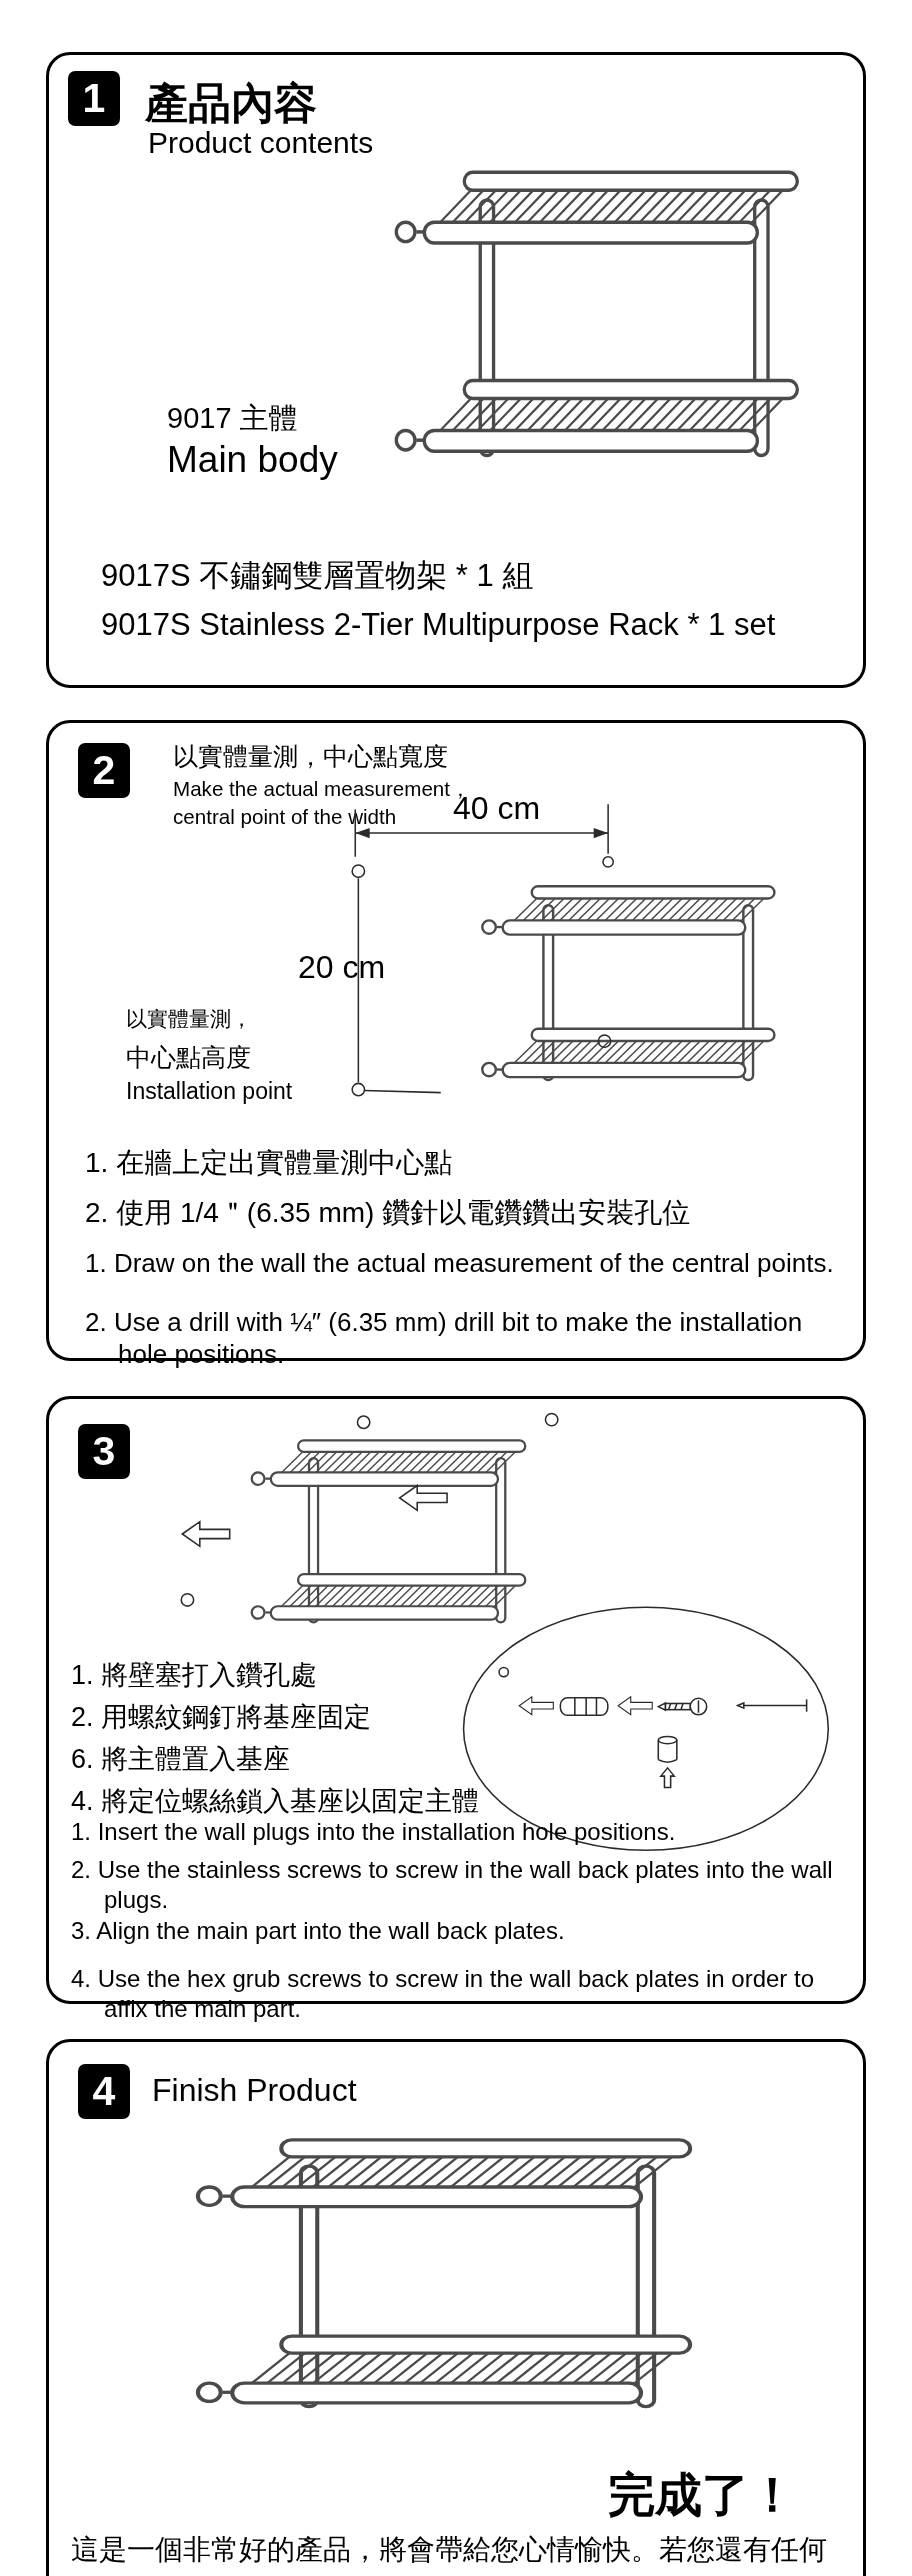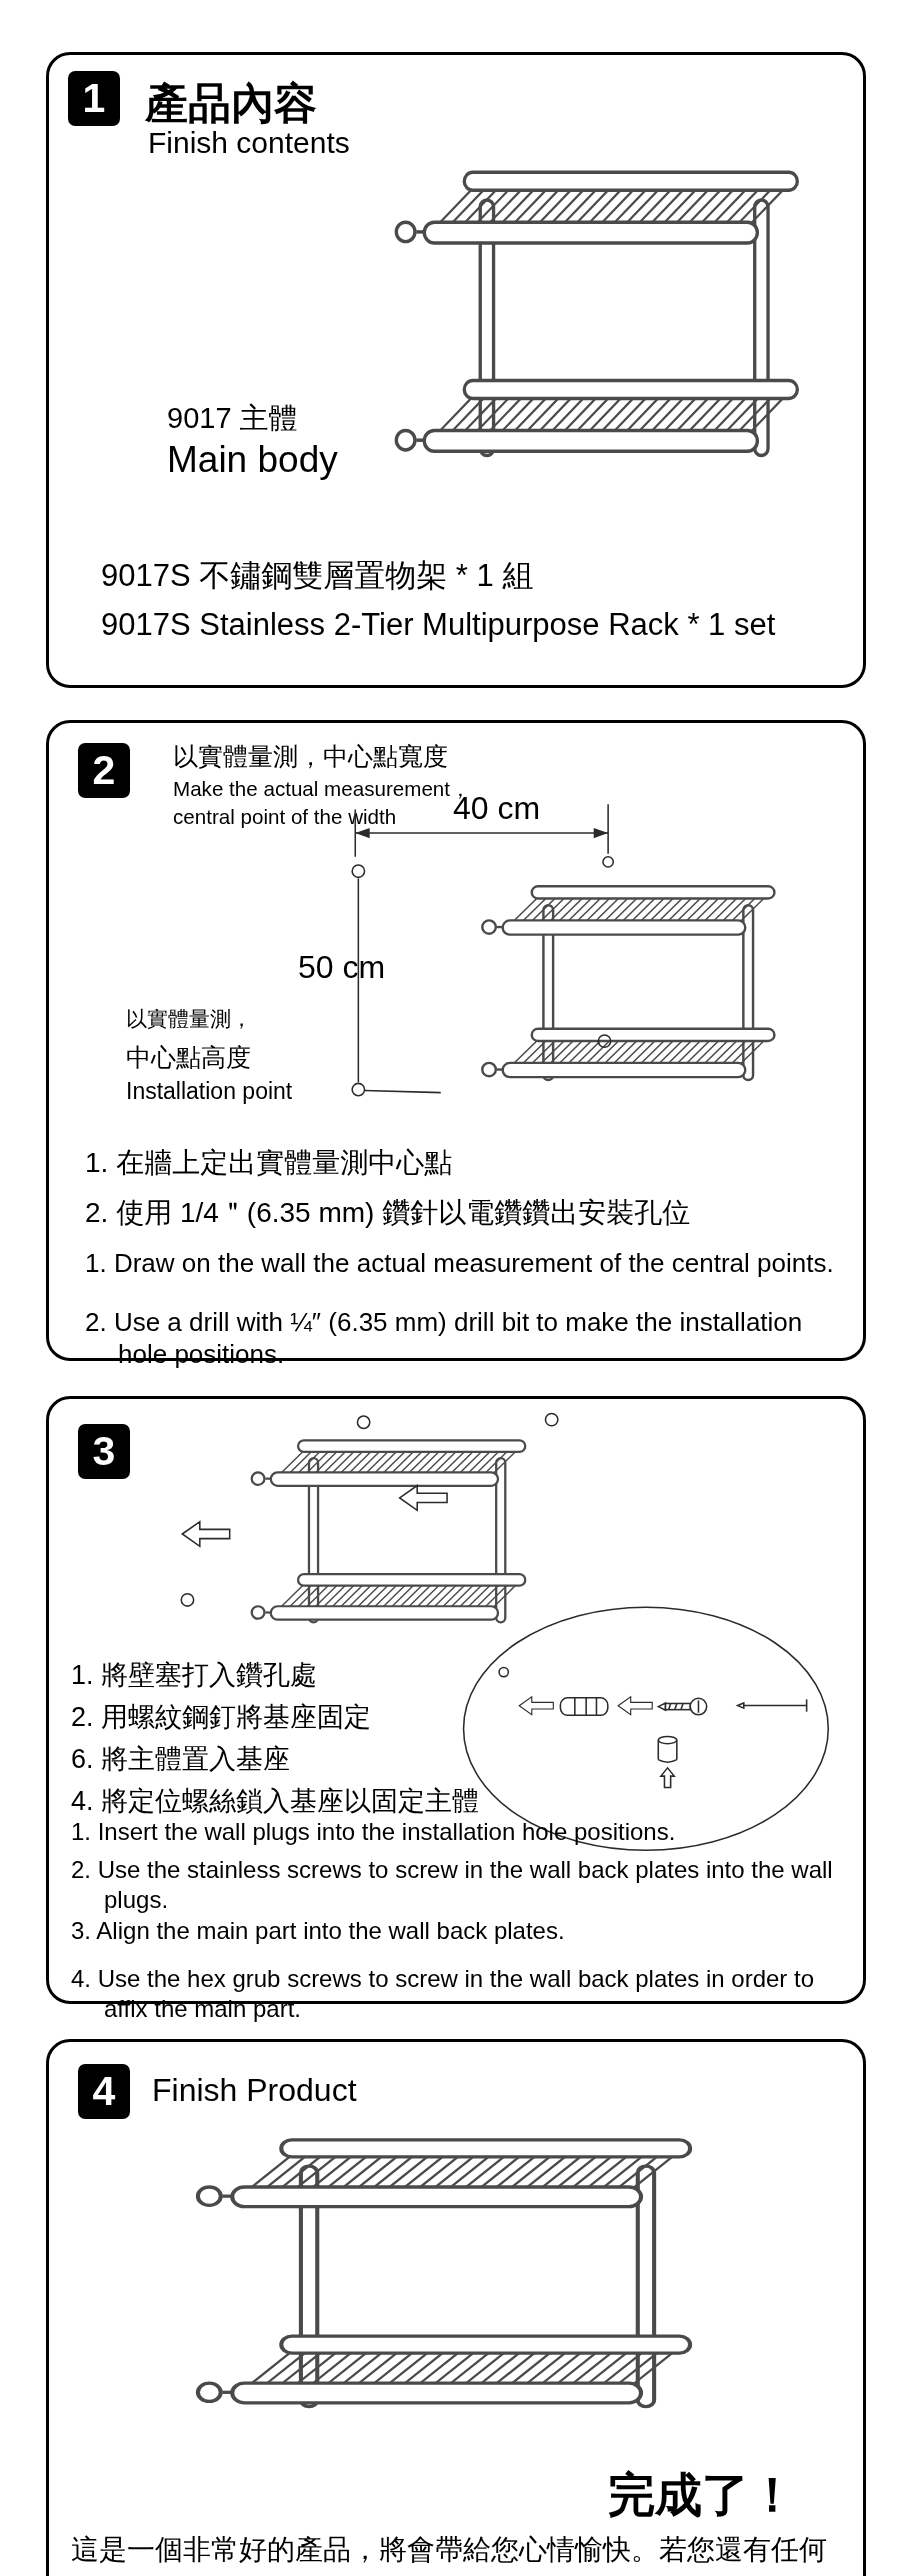--- a/index.html
+++ b/index.html
@@ -19,21 +19,21 @@
   svg{display:block;}
 </style>
 </head>
 <body>
 
 <div id="page">
 
   <div class="box" id="box1">
     <div class="badge" style="left:19px;top:15.5px">1</div>
     <div class="abs" style="left:96px;top:19.6px;font-size:43px;font-weight:bold">產品內容</div>
-    <div class="abs" style="left:99px;top:71px;font-size:30px">Finish contents</div>
+    <div class="abs" style="left:99px;top:71px;font-size:30px">Product contents</div>
 
     <svg class="rack abs" style="left:314px;top:95px" width="453" height="361" viewBox="0 0 340 260" preserveAspectRatio="none">
         <rect x="88" y="36" width="10" height="184" rx="5" fill="#fff" stroke="#4a4a4a" stroke-width="2.5"></rect>
         <rect x="294" y="36" width="10" height="184" rx="5" fill="#fff" stroke="#4a4a4a" stroke-width="2.5"></rect>
         <line x1="84" y1="26" x2="54" y2="56" stroke="#4a4a4a" stroke-width="1.6"></line>
         <line x1="93.36" y1="26" x2="63.36" y2="56" stroke="#4a4a4a" stroke-width="1.6"></line>
         <line x1="102.72" y1="26" x2="72.72" y2="56" stroke="#4a4a4a" stroke-width="1.6"></line>
         <line x1="112.08" y1="26" x2="82.08" y2="56" stroke="#4a4a4a" stroke-width="1.6"></line>
         <line x1="121.44" y1="26" x2="91.44" y2="56" stroke="#4a4a4a" stroke-width="1.6"></line>
         <line x1="130.8" y1="26" x2="100.80000000000001" y2="56" stroke="#4a4a4a" stroke-width="1.6"></line>
@@ -102,21 +102,21 @@
   <div class="box" id="box2">
     <div class="badge" style="left:29px;top:19.6px">2</div>
 
     <div class="abs" style="left:124px;top:16.5px;font-size:25px">以實體量測，中心點寬度</div>
     <div class="abs" style="left:124px;top:52px;font-size:20.6px;line-height:28px">
       <div>Make the actual measurement，</div>
       <div>central point of the width</div>
     </div>
 
     <div class="abs" style="left:404px;top:67px;font-size:32px">40 cm</div>
-    <div class="abs" style="left:249px;top:226px;font-size:32px">50 cm</div>
+    <div class="abs" style="left:249px;top:226px;font-size:32px">20 cm</div>
 
     <svg class="rack abs" style="left:409px;top:148px" width="330" height="247" viewBox="0 0 340 260" preserveAspectRatio="none">
         <rect x="88" y="36" width="10" height="184" rx="5" fill="#fff" stroke="#4a4a4a" stroke-width="2.5"></rect>
         <rect x="294" y="36" width="10" height="184" rx="5" fill="#fff" stroke="#4a4a4a" stroke-width="2.5"></rect>
         <line x1="84" y1="26" x2="54" y2="56" stroke="#4a4a4a" stroke-width="1.6"></line>
         <line x1="93.36" y1="26" x2="63.36" y2="56" stroke="#4a4a4a" stroke-width="1.6"></line>
         <line x1="102.72" y1="26" x2="72.72" y2="56" stroke="#4a4a4a" stroke-width="1.6"></line>
         <line x1="112.08" y1="26" x2="82.08" y2="56" stroke="#4a4a4a" stroke-width="1.6"></line>
         <line x1="121.44" y1="26" x2="91.44" y2="56" stroke="#4a4a4a" stroke-width="1.6"></line>
         <line x1="130.8" y1="26" x2="100.80000000000001" y2="56" stroke="#4a4a4a" stroke-width="1.6"></line>

